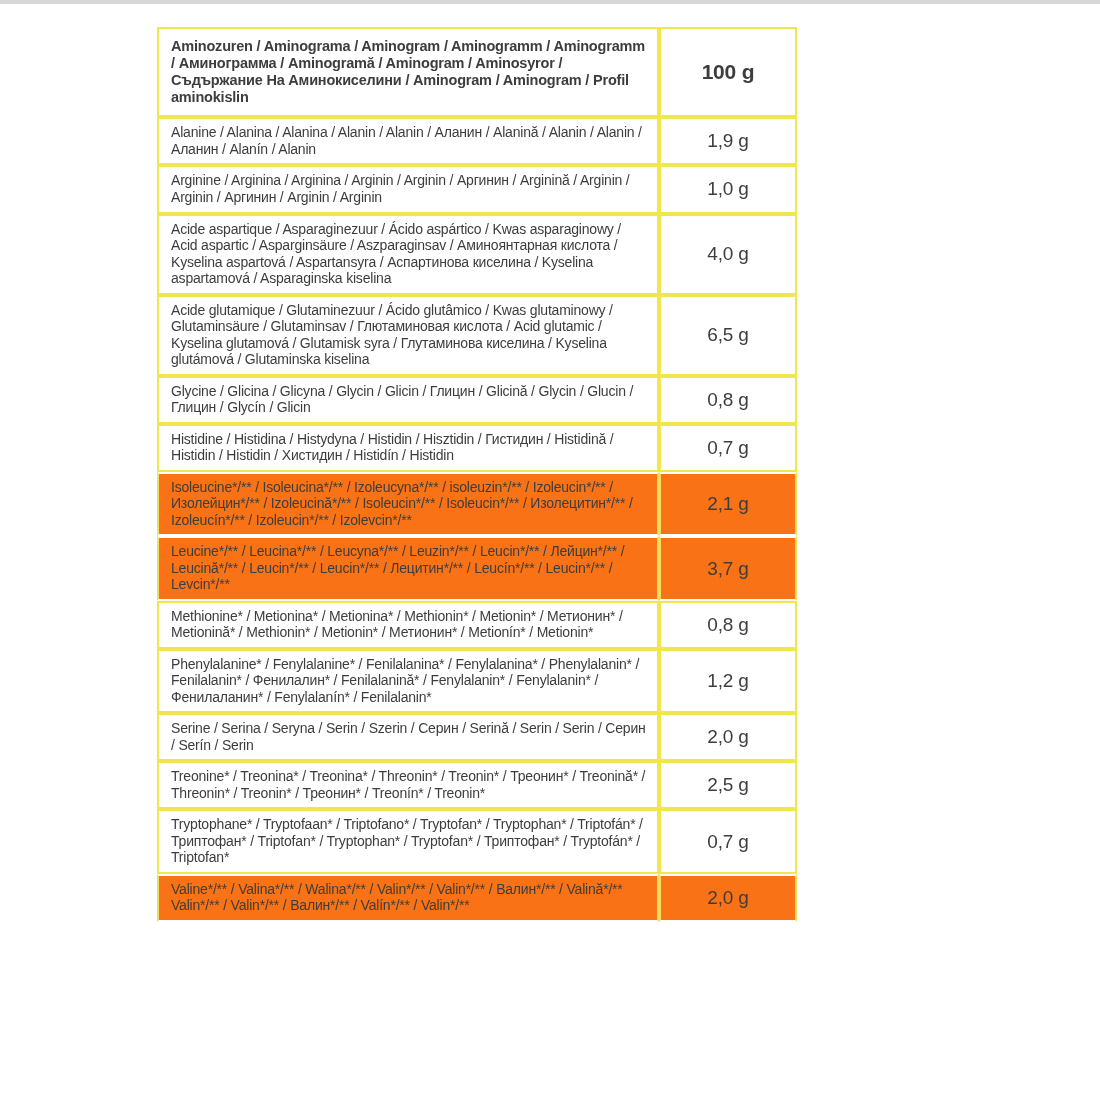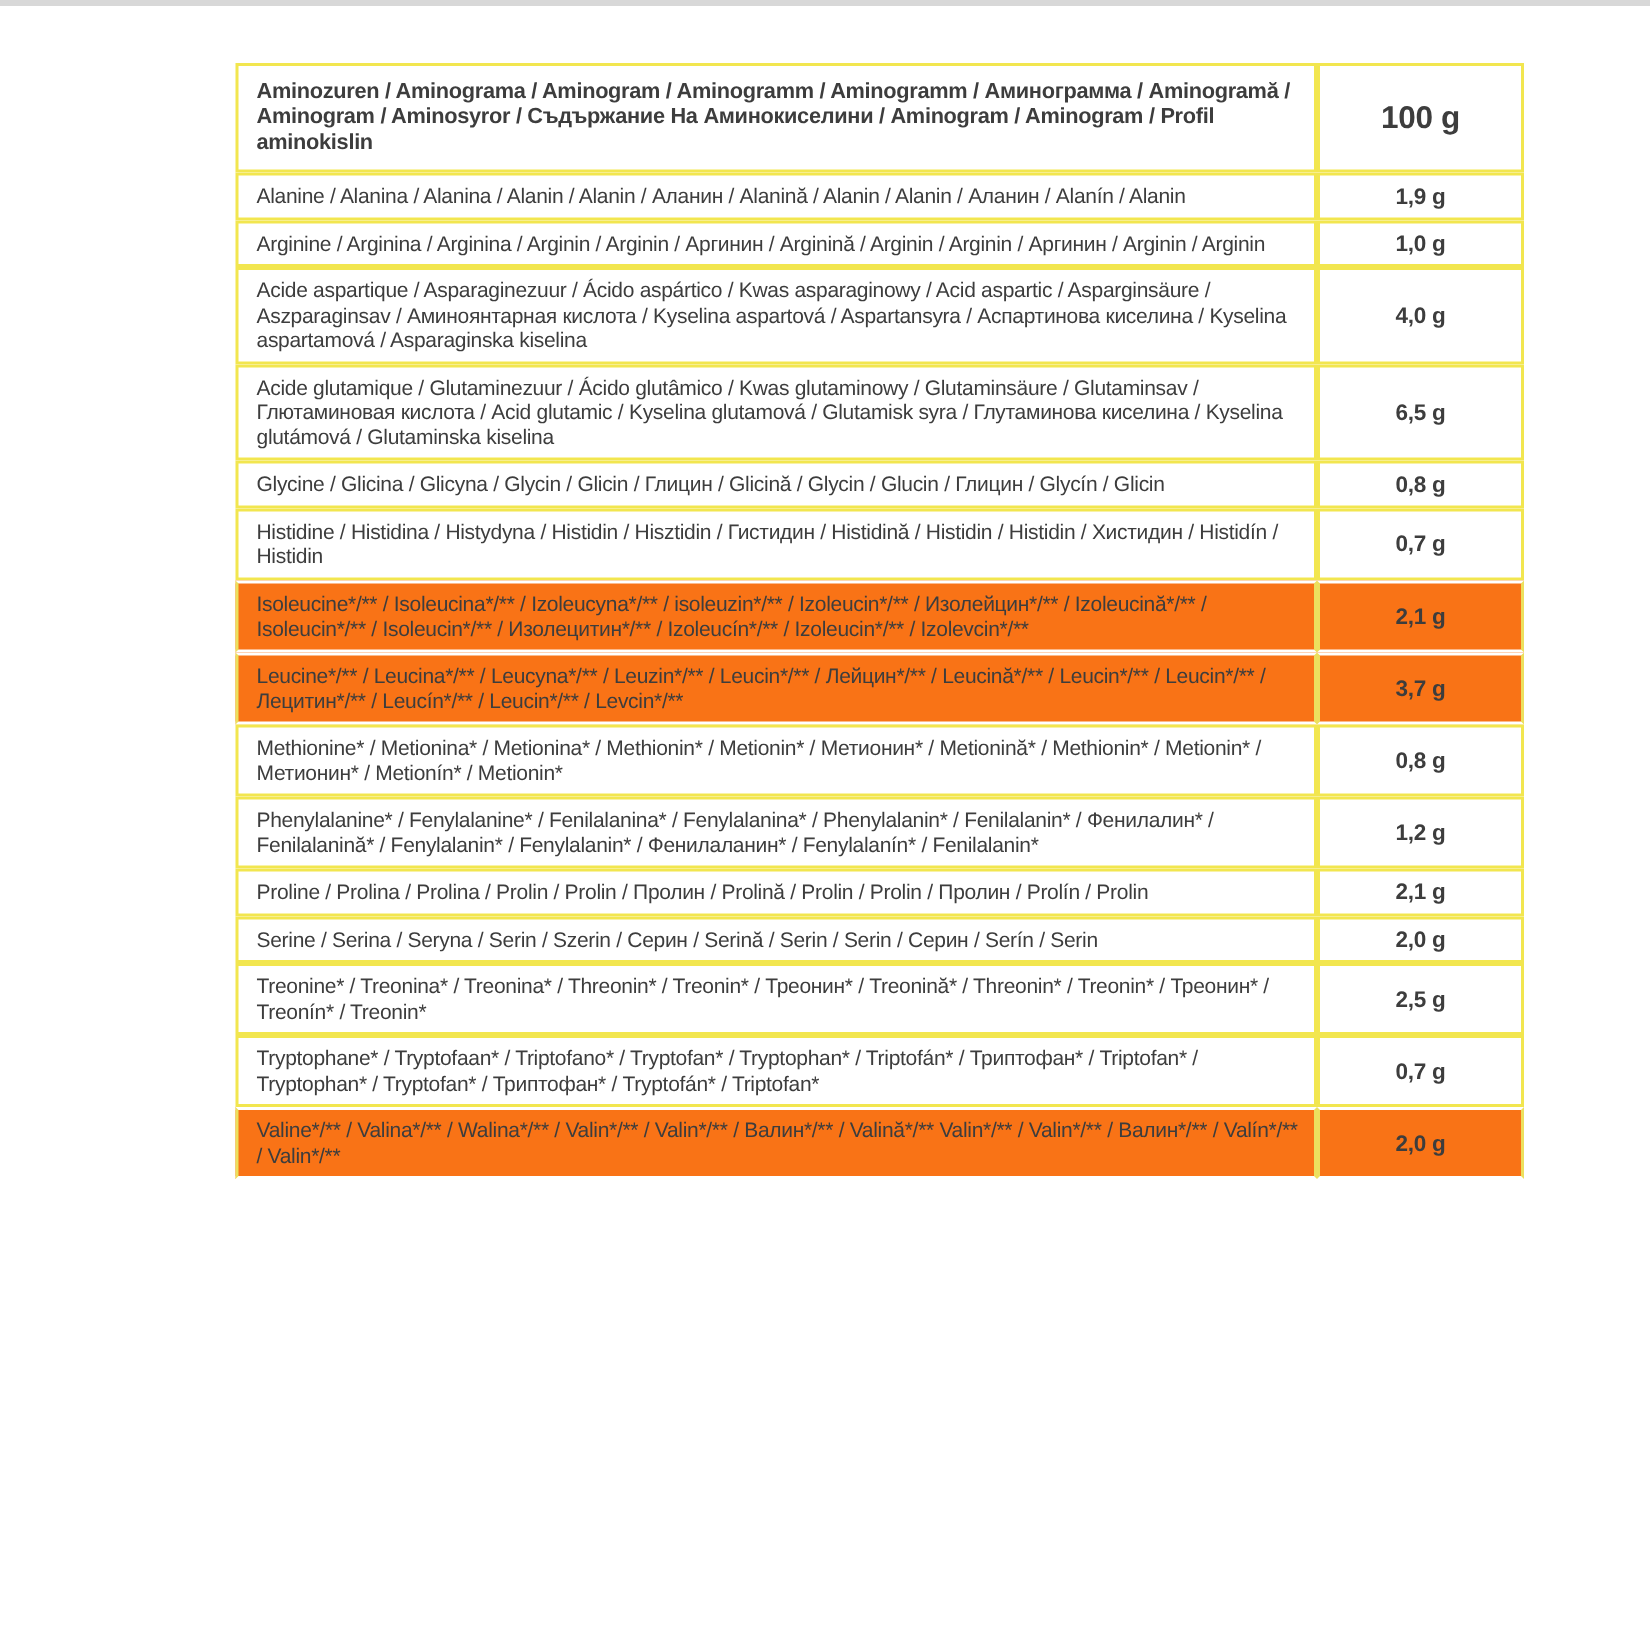--- a/index.html
+++ b/index.html
@@ -18,22 +18,22 @@
   .top-strip {
     position: absolute;
     top: 0; left: 0;
     width: 1100px;
     height: 4px;
     background: #d8d8d8;
   }
   table.aminogram {
     position: absolute;
     left: 157px;
-    top: 42px;
-    width: 859px;
+    top: 27px;
+    width: 640px;
     border-collapse: separate;
     border-spacing: 0;
     table-layout: fixed;
   }
   .aminogram th, .aminogram td {
     border: 2px solid #f2e64f;
     background: #ffffff;
     color: #3d3d3d;
     vertical-align: middle;
   }
@@ -47,23 +47,23 @@
   }
   .aminogram thead .name-cell {
     font-weight: bold;
     font-size: 14.5px;
     padding-top: 9px;
     padding-bottom: 9px;
   }
   .aminogram .value-cell {
     width: 132px;
     text-align: center;
-    font-size: 15px;
+    font-size: 19px;
     letter-spacing: -0.2px;
-    font-weight: bold;
+    font-weight: normal;
   }
   .aminogram thead .value-cell {
     font-size: 21px;
     font-weight: bold;
   }
   tr.highlight td {
     background: #f97316;
     border-top-color: #ffffff;
     border-bottom-color: #ffffff;
     border-left-color: #ece05e;
@@ -118,24 +118,20 @@
     </tr>
         <tr>
       <td class="name-cell">Methionine* / Metionina* / Metionina* / Methionin* / Metionin* / Метионин* / Metionină* / Methionin* / Metionin* / Метионин* / Metionín* / Metionin*</td>
       <td class="value-cell">0,8 g</td>
     </tr>
         <tr>
       <td class="name-cell">Phenylalanine* / Fenylalanine* / Fenilalanina* / Fenylalanina* / Phenylalanin* / Fenilalanin* / Фенилалин* / Fenilalanină* / Fenylalanin* / Fenylalanin* / Фенилаланин* / Fenylalanín* / Fenilalanin*</td>
       <td class="value-cell">1,2 g</td>
     </tr>
         <tr>
-      <td class="name-cell">Proline / Prolina / Prolina / Prolin / Prolin / Пролин / Prolină / Prolin / Prolin / Пролин / Prolín / Prolin</td>
-      <td class="value-cell">2,1 g</td>
-    </tr>
-        <tr>
       <td class="name-cell">Serine / Serina / Seryna / Serin / Szerin / Серин / Serină / Serin / Serin / Серин / Serín / Serin</td>
       <td class="value-cell">2,0 g</td>
     </tr>
         <tr>
       <td class="name-cell">Treonine* / Treonina* / Treonina* / Threonin* / Treonin* / Треонин* / Treonină* / Threonin* / Treonin* / Треонин* / Treonín* / Treonin*</td>
       <td class="value-cell">2,5 g</td>
     </tr>
         <tr>
       <td class="name-cell">Tryptophane* / Tryptofaan* / Triptofano* / Tryptofan* / Tryptophan* / Triptofán* / Триптофан* / Triptofan* / Tryptophan* / Tryptofan* / Триптофан* / Tryptofán* / Triptofan*</td>
       <td class="value-cell">0,7 g</td>

